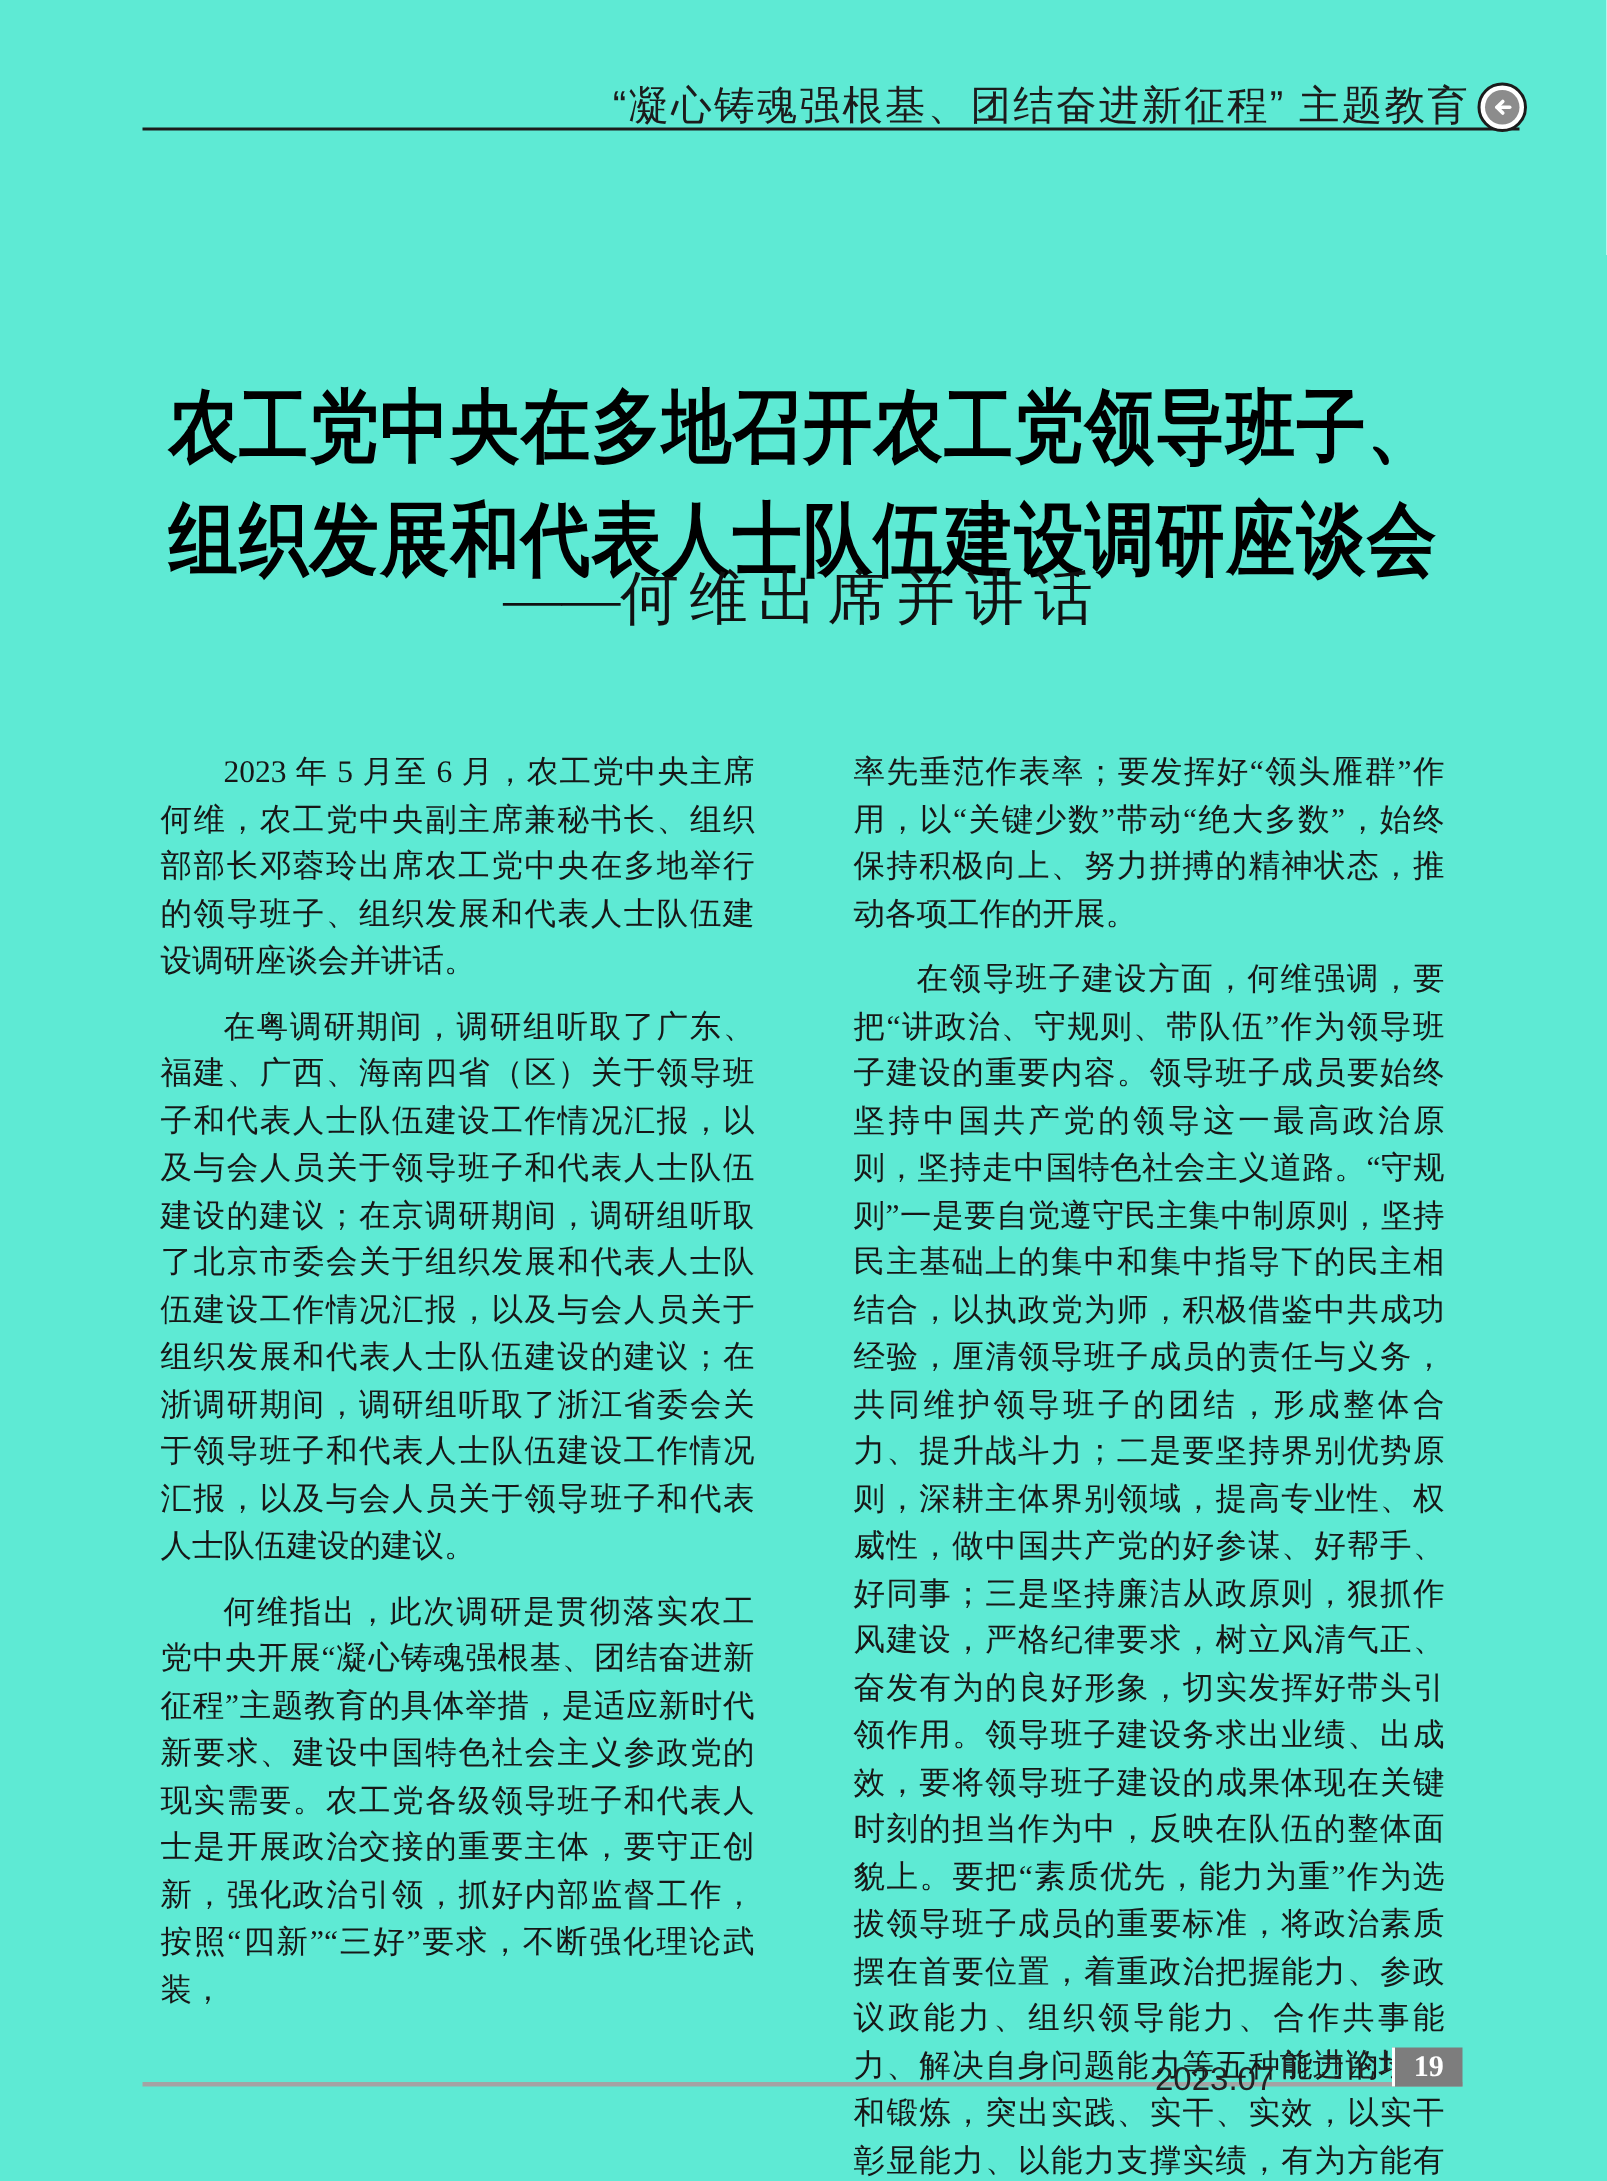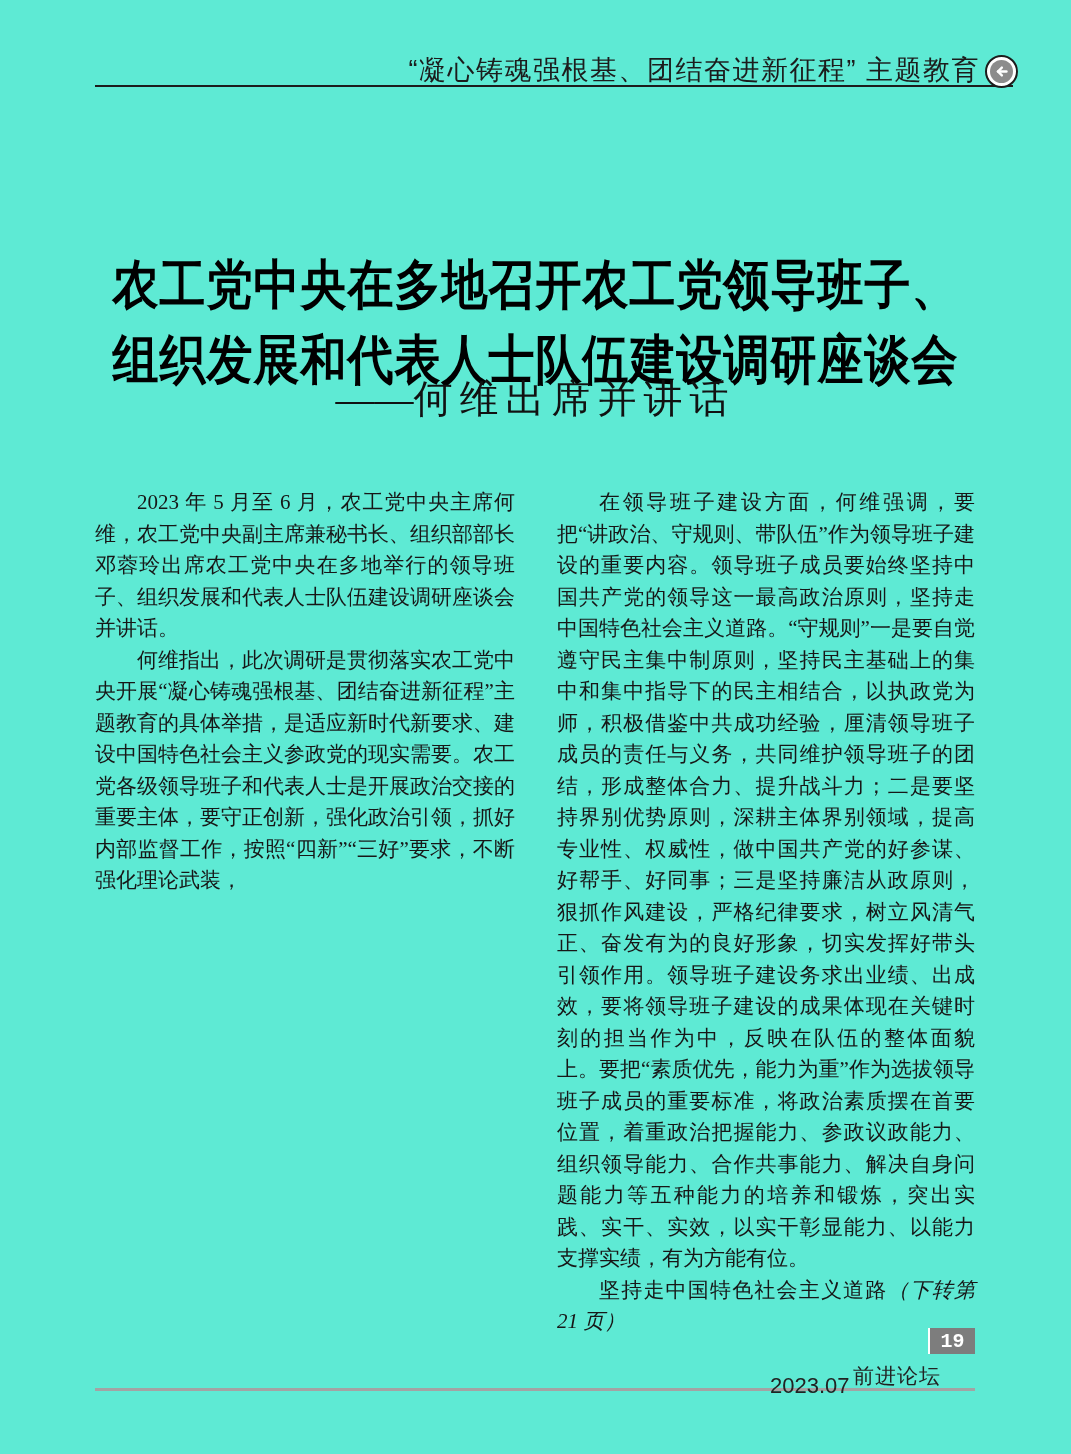--- a/index.html
+++ b/index.html
@@ -91,21 +91,21 @@
     position: absolute;
     top: 487px;
     width: 420px;
     font-size: 21px;
     line-height: 31.5px;
     text-align: justify;
     color: #171717;
   }
   .col-left  { left: 95px; }
   .col-right { left: 557px; width: 418px; }
-  .col p { margin: 0; text-indent: 2em; }
+  .col p { margin: 12px; text-indent: 2em; }
   .col p.no-indent { text-indent: 0; }
   .continuation-note { font-style: italic; }
 
   
   .footer-rule {
     position: absolute;
     left: 95px;
     top: 1388px;
     width: 880px;
     height: 3px;
@@ -125,30 +125,30 @@
     left: 853px;
     top: 1362px;
     font-family: "Liberation Sans", "DejaVu Sans", sans-serif;
     font-size: 21px;
     letter-spacing: 1px;
     color: #222222;
   }
   .page-badge {
     position: absolute;
     left: 928px;
-    top: 1328px;
+    top: 1365px;
     width: 47px;
     height: 26px;
     background: var(--badge_bg, #7d7d7d);
     border-left: 2px solid #ffffff;
     color: #ffffff;
     display: flex;
     align-items: center;
     justify-content: center;
-    font-family: Liberation Mono, monospace;
+    font-family: Liberation Serif, serif;
     font-weight: bold;
     font-size: 20px;
     z-index: 2;
   }
 </style>
 </head>
 <body>
 
 <div class="page">
 
@@ -169,25 +169,27 @@
   </h1>
   <div class="article-subtitle">
     <span class="sub-dash">——</span><span class="sub-text">何维出席并讲话</span>
   </div>
 
   <div class="col col-left">
 
       <p><span>2023 年 5 月至 6 月，农工党中央主席何维，农工党中央副主席兼秘书长、组织部部长邓蓉玲出席农工党中央在多地举行的领导班子、组织发展和代表人士队伍建设调研座谈会并讲话。</span></p>
 
 
+      <p><span>在粤调研期间，调研组听取了广东、福建、广西、海南四省（区）关于领导班子和代表人士队伍建设工作情况汇报，以及与会人员关于领导班子和代表人士队伍建设的建议；在京调研期间，调研组听取了北京市委会关于组织发展和代表人士队伍建设工作情况汇报，以及与会人员关于组织发展和代表人士队伍建设的建议；在浙调研期间，调研组听取了浙江省委会关于领导班子和代表人士队伍建设工作情况汇报，以及与会人员关于领导班子和代表人士队伍建设的建议。</span></p>
 
       <p><span>何维指出，此次调研是贯彻落实农工党中央开展“凝心铸魂强根基、团结奋进新征程”主题教育的具体举措，是适应新时代新要求、建设中国特色社会主义参政党的现实需要。农工党各级领导班子和代表人士是开展政治交接的重要主体，要守正创新，强化政治引领，抓好内部监督工作，按照“四新”“三好”要求，不断强化理论武装，</span></p>
     </div>
   <div class="col col-right">
 
+      <p class="no-indent"><span>率先垂范作表率；要发挥好“领头雁群”作用，以“关键少数”带动“绝大多数”，始终保持积极向上、努力拼搏的精神状态，推动各项工作的开展。</span></p>
 
       <p><span>在领导班子建设方面，何维强调，要把“讲政治、守规则、带队伍”作为领导班子建设的重要内容。领导班子成员要始终坚持中国共产党的领导这一最高政治原则，坚持走中国特色社会主义道路。“守规则”一是要自觉遵守民主集中制原则，坚持民主基础上的集中和集中指导下的民主相结合，以执政党为师，积极借鉴中共成功经验，厘清领导班子成员的责任与义务，共同维护领导班子的团结，形成整体合力、提升战斗力；二是要坚持界别优势原则，深耕主体界别领域，提高专业性、权威性，做中国共产党的好参谋、好帮手、好同事；三是坚持廉洁从政原则，狠抓作风建设，严格纪律要求，树立风清气正、奋发有为的良好形象，切实发挥好带头引领作用。领导班子建设务求出业绩、出成效，要将领导班子建设的成果体现在关键时刻的担当作为中，反映在队伍的整体面貌上。要把“素质优先，能力为重”作为选拔领导班子成员的重要标准，将政治素质摆在首要位置，着重政治把握能力、参政议政能力、组织领导能力、合作共事能力、解决自身问题能力等五种能力的培养和锻炼，突出实践、实干、实效，以实干彰显能力、以能力支撑实绩，有为方能有位。</span></p>
 
       <p><span>坚持走中国特色社会主义道路</span><span class="continuation-note">（下转第 21 页）</span></p>
     </div>
 
   <div class="footer-rule"></div>
   <div class="footer-issue">2023.07</div>
   <div class="footer-journal">前进论坛</div>
   <div class="page-badge">19</div>

